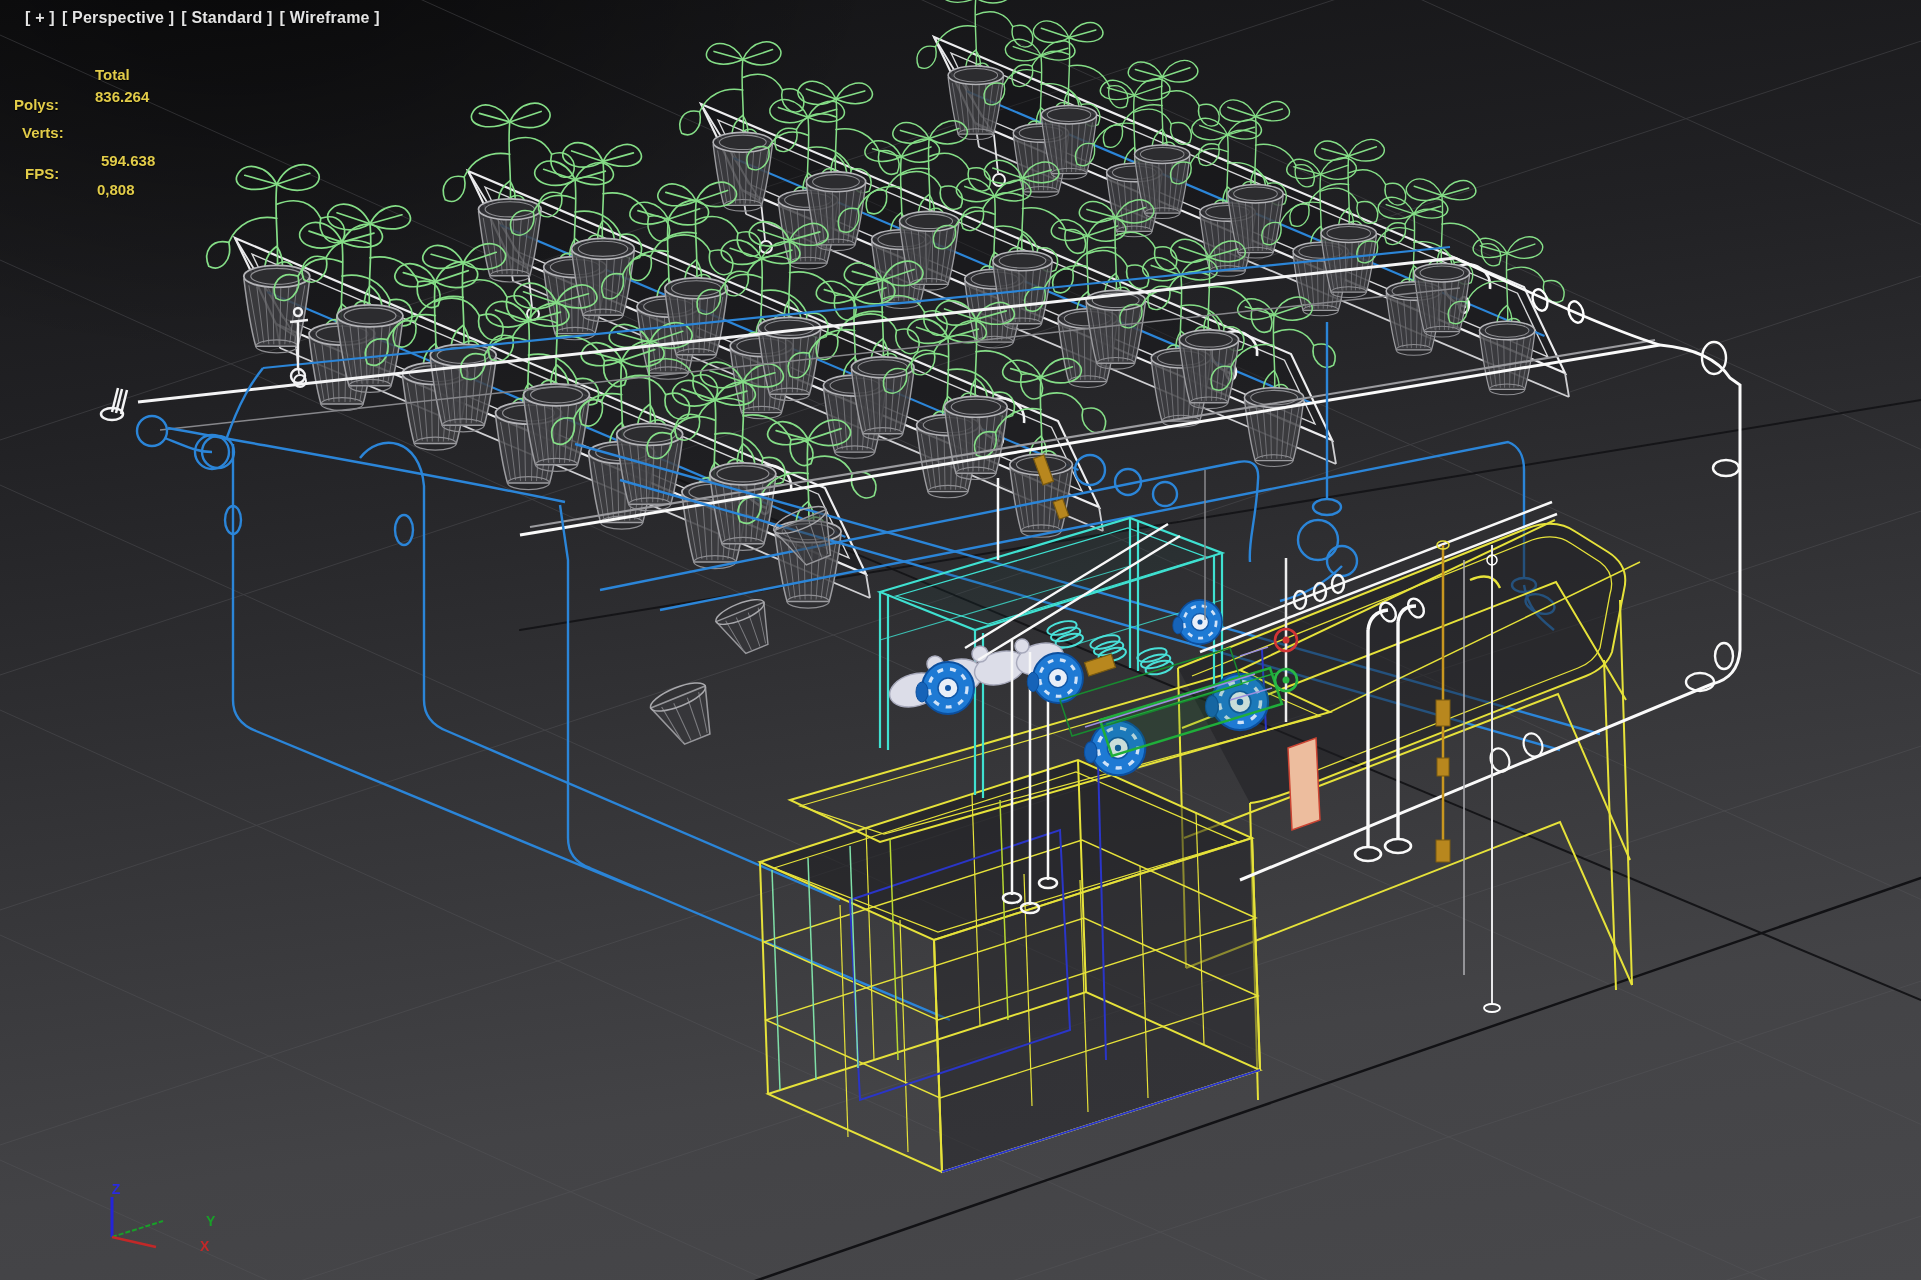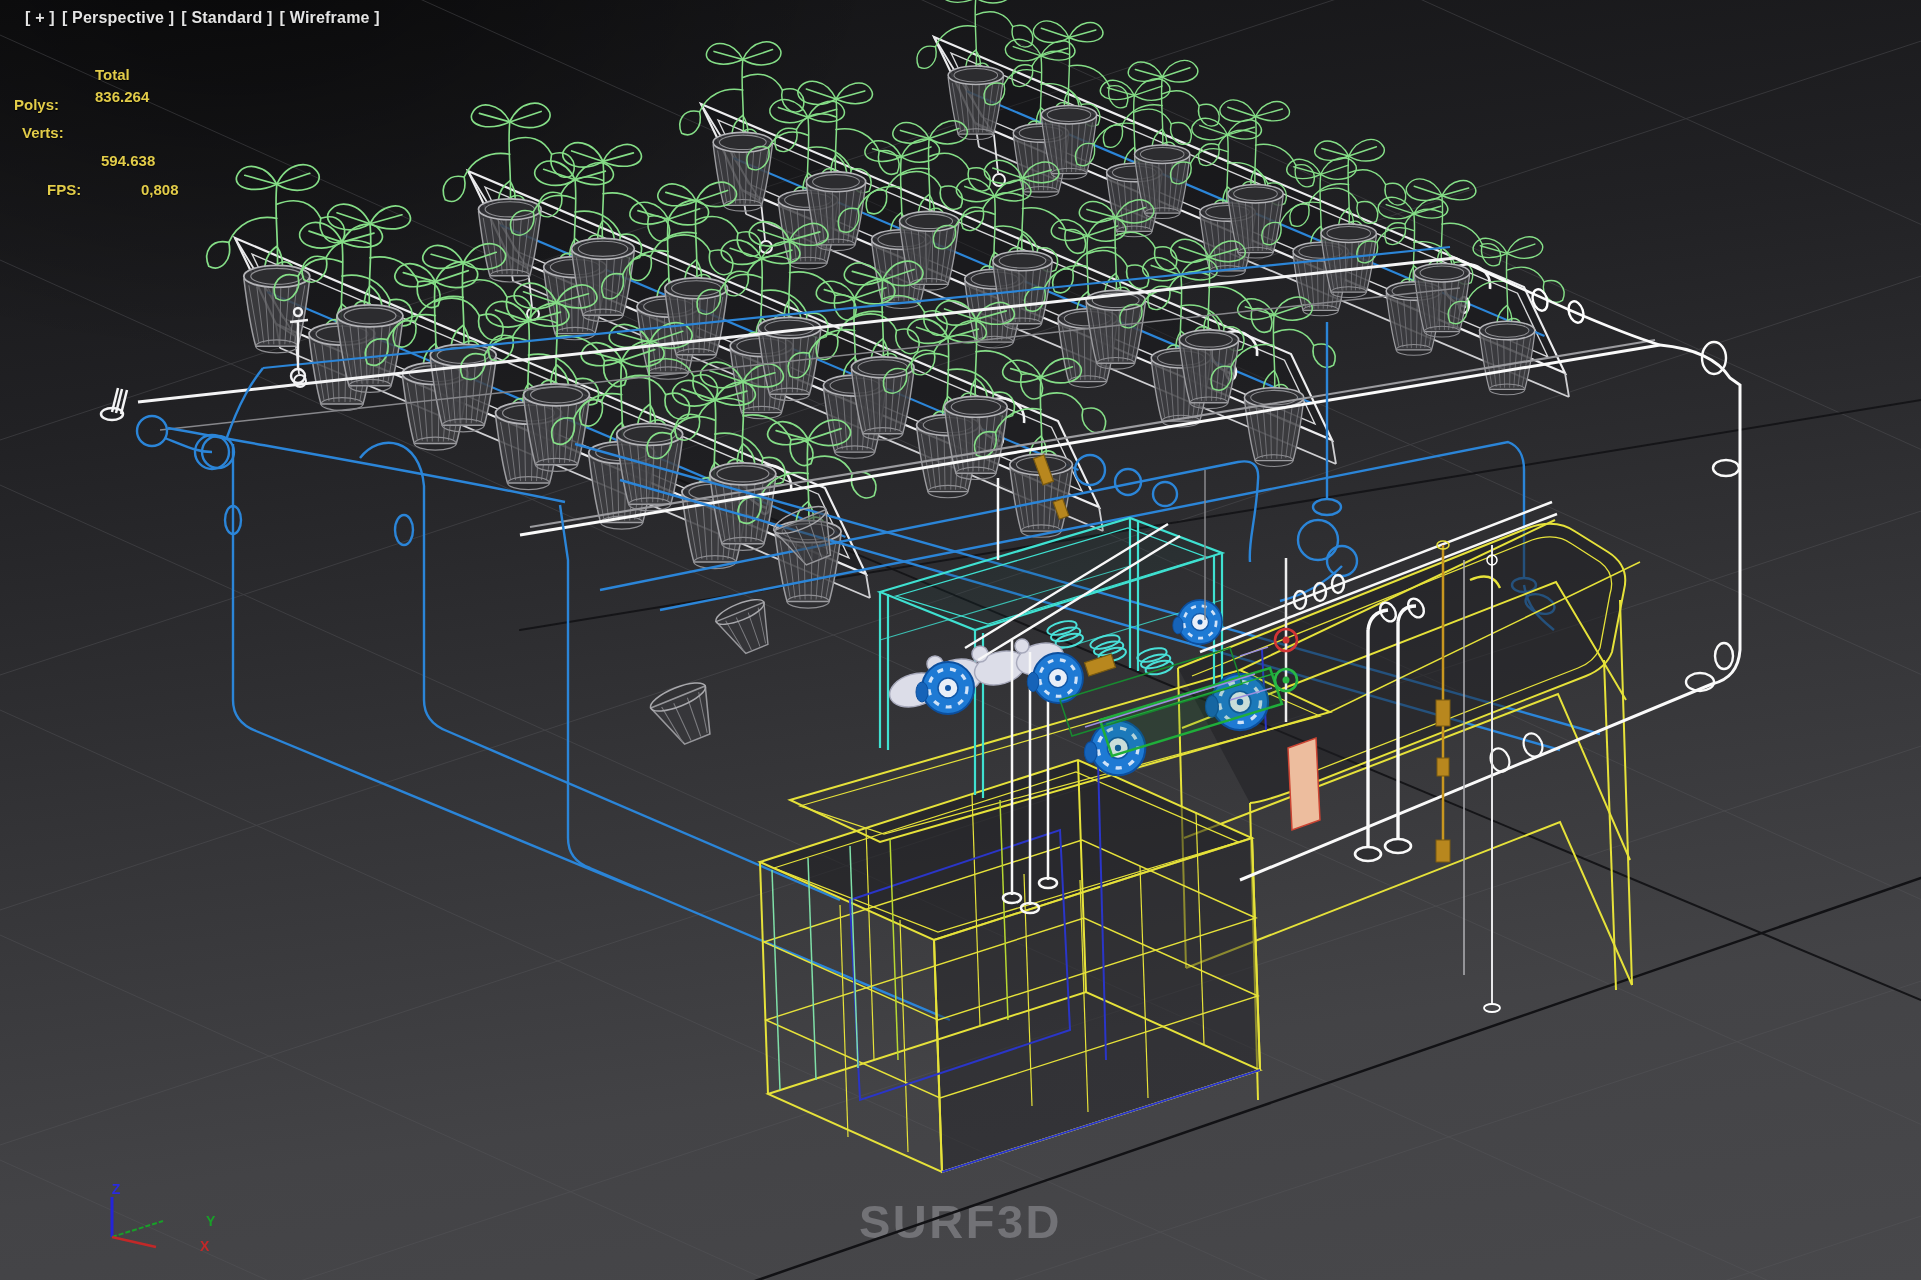--- a/index.html
+++ b/index.html
@@ -21,28 +21,27 @@
     font-size:16px;font-weight:600;letter-spacing:.2px;text-shadow:0 1px 2px rgba(0,0,0,.9);margin-left:17px;
   }
   .vp-header span{margin-right:7px;cursor:default;}
   .stats span{
     position:absolute;color:#e2cc49;font-size:15px;font-weight:700;
     text-shadow:0 1px 1px rgba(0,0,0,.8);white-space:nowrap;text-align:center;
   }
   .s-total{left:95px;top:66px;}
   .s-polys-l{left:14px;top:96px;}  .s-polys-v{left:95px;top:88px;}
   .s-verts-l{left:22px;top:124px;} .s-verts-v{left:101px;top:124px;margin-top:28px;}
-  .s-fps-l{left:25px;top:181px;margin-left:22px;}   .s-fps-v{left:97px;top:181px;margin-left:44px;}
+  .s-fps-l{left:25px;top:165px;}   .s-fps-v{left:97px;top:181px;}
 </style>
 </head>
 <body>
 
 <div class="stage">
 
-  <div class="watermark">SURF3D</div>
 
   <svg class="scene" width="1921" height="1280" viewBox="0 0 1921 1280">
     <defs>
 
       <g id="pot">
         <path d="M-33,2 C-29,34 -25,56 -21,70 L21,70 C25,56 29,34 33,2" fill="rgba(62,62,66,.85)" stroke="#9c9ca0" stroke-width="1.5"></path>
         <g stroke="#757579" stroke-width="1">
           <path d="M-28,9 L-18,66"></path>
             <path d="M-20,10 L-13,67"></path>
             <path d="M-12,11 L-8,68"></path>

